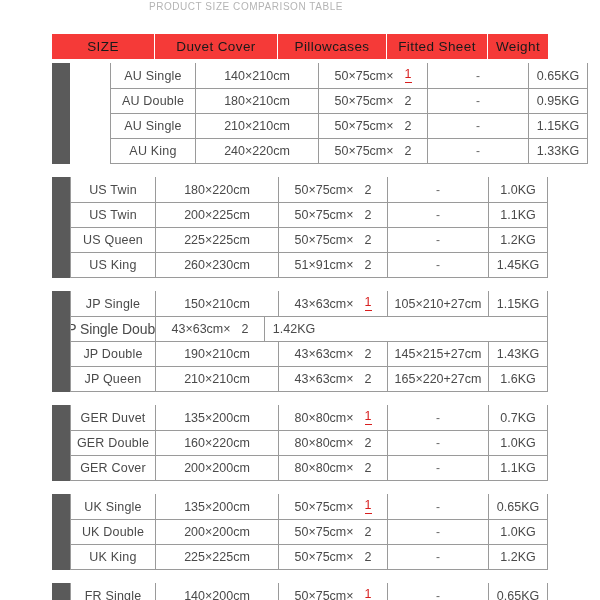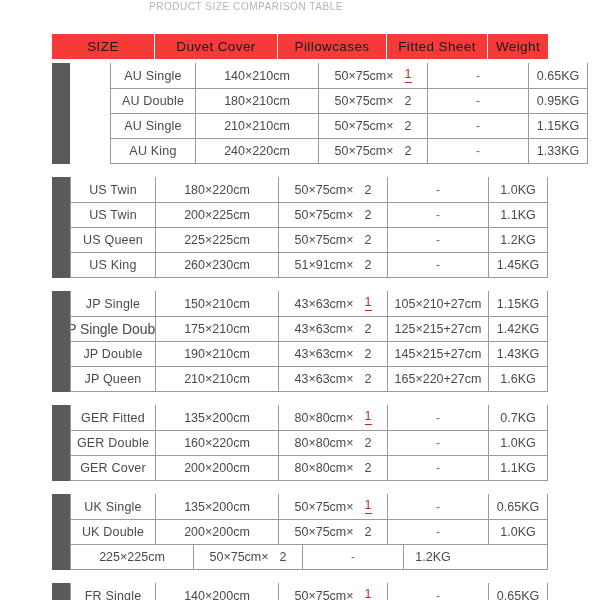--- a/index.html
+++ b/index.html
@@ -250,26 +250,24 @@
               <div class="cell c1">150×210cm</div>
               <div class="cell c2">
                 <span>43×63cm×</span>
                 <span class="qty-red">1</span>
               </div>
               <div class="cell c3">105×210+27cm</div>
               <div class="cell c4">1.15KG</div>
             </div>
             <div class="row">
               <div class="cell c0 size-cell narrow">JP Single Double</div>
-              <div class="cell c1">175×210cm</div>
               <div class="cell c2">
                 <span>43×63cm×</span>
                 <span>2</span>
               </div>
-              <div class="cell c3">125×215+27cm</div>
               <div class="cell c4">1.42KG</div>
             </div>
             <div class="row">
               <div class="cell c0 size-cell">JP Double</div>
               <div class="cell c1">190×210cm</div>
               <div class="cell c2">
                 <span>43×63cm×</span>
                 <span>2</span>
               </div>
               <div class="cell c3">145×215+27cm</div>
@@ -284,21 +282,21 @@
               </div>
               <div class="cell c3">165×220+27cm</div>
               <div class="cell c4">1.6KG</div>
             </div>
           </div>
         </div>
         <div class="group">
           <div class="group-bar"></div>
           <div class="group-rows">
             <div class="row">
-              <div class="cell c0 size-cell">GER Fitted</div>
+              <div class="cell c0 size-cell">GER Duvet</div>
               <div class="cell c1">135×200cm</div>
               <div class="cell c2">
                 <span>80×80cm×</span>
                 <span class="qty-red">1</span>
               </div>
               <div class="cell c3 dash">-</div>
               <div class="cell c4">0.7KG</div>
             </div>
             <div class="row">
               <div class="cell c0 size-cell">GER Double</div>
@@ -339,20 +337,21 @@
               <div class="cell c0 size-cell">UK Double</div>
               <div class="cell c1">200×200cm</div>
               <div class="cell c2">
                 <span>50×75cm×</span>
                 <span>2</span>
               </div>
               <div class="cell c3 dash">-</div>
               <div class="cell c4">1.0KG</div>
             </div>
             <div class="row">
+              <div class="cell c0 size-cell">UK King</div>
               <div class="cell c1">225×225cm</div>
               <div class="cell c2">
                 <span>50×75cm×</span>
                 <span>2</span>
               </div>
               <div class="cell c3 dash">-</div>
               <div class="cell c4">1.2KG</div>
             </div>
           </div>
         </div>

